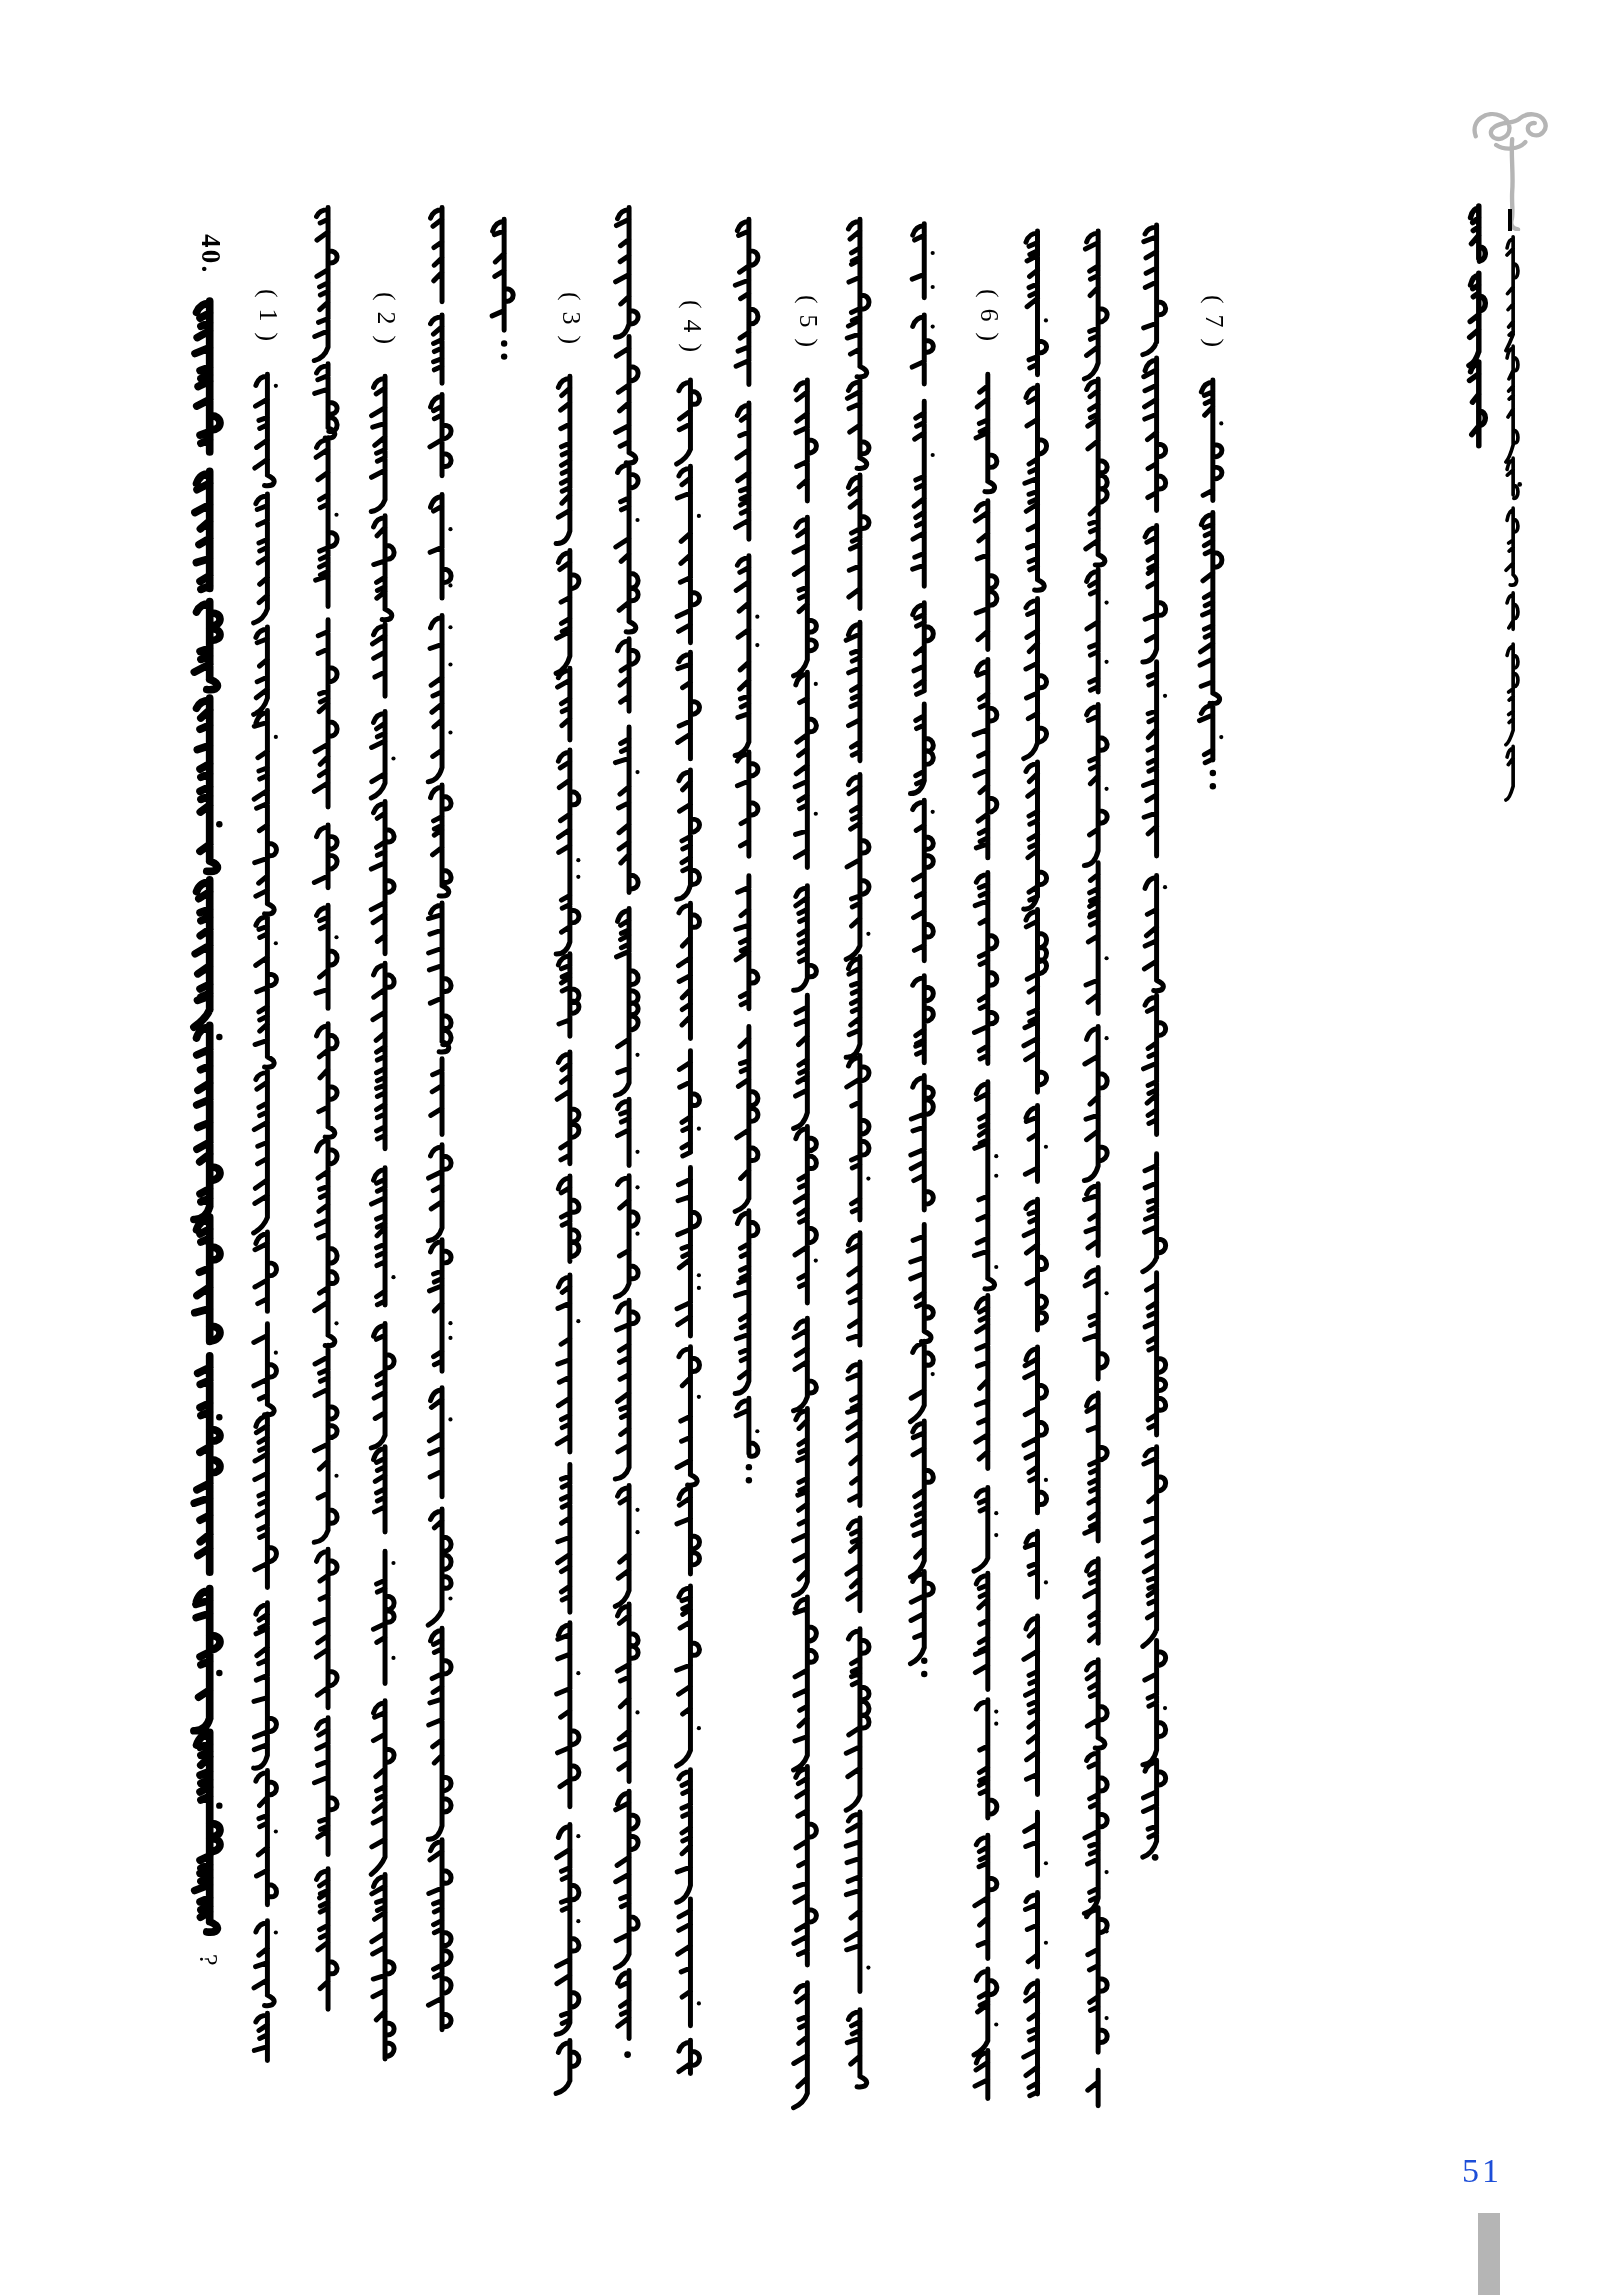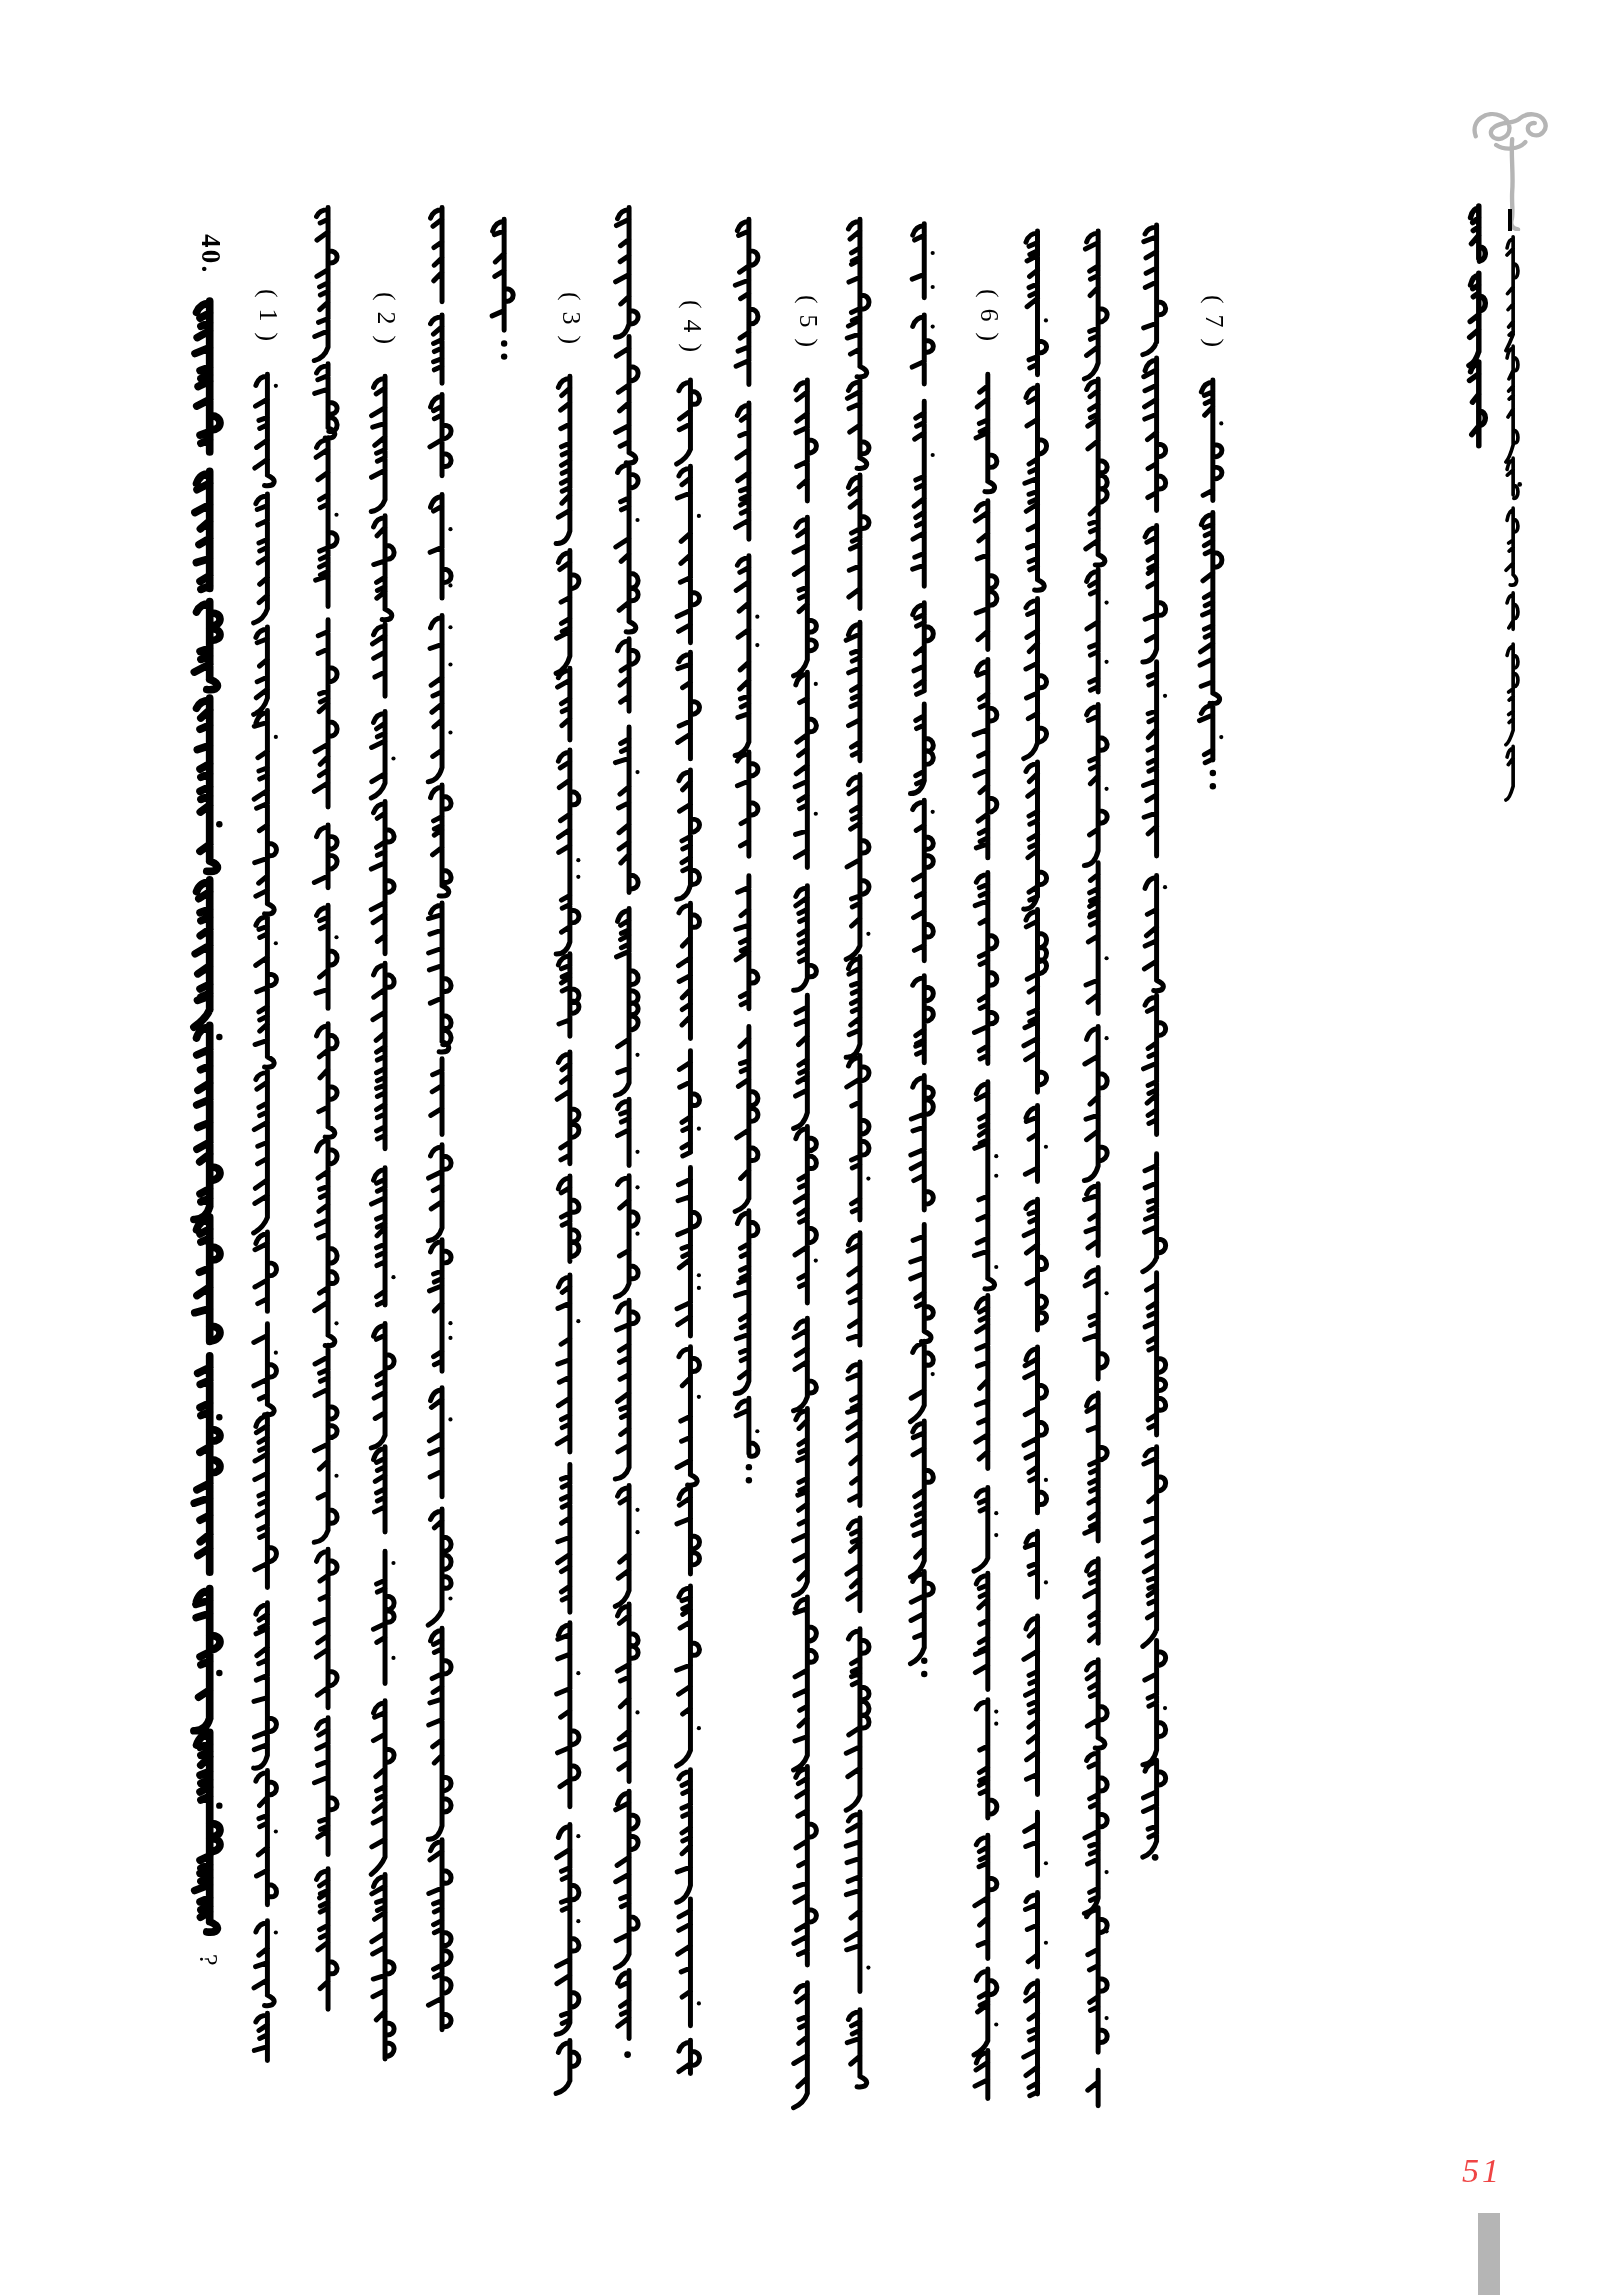--- a/index.html
+++ b/index.html
@@ -29,23 +29,22 @@
     font-size:26px;
     color:#000;
     transform:rotate(90deg);
     transform-origin:0 0;
     line-height:1;
   }
   .pagenum{
     position:absolute;
     font-family:"Liberation Serif", serif;
     font-size:34px;
-    color:#ef4444;
+    color:#1d4ed8;
     letter-spacing:2.9px;
-    font-style:italic;
   }
   .graybar{position:absolute;}
   .dashbar{position:absolute;background:#000;}
   svg{display:block;}
 </style>
 </head>
 <body>
 
 <div class="page">
 

